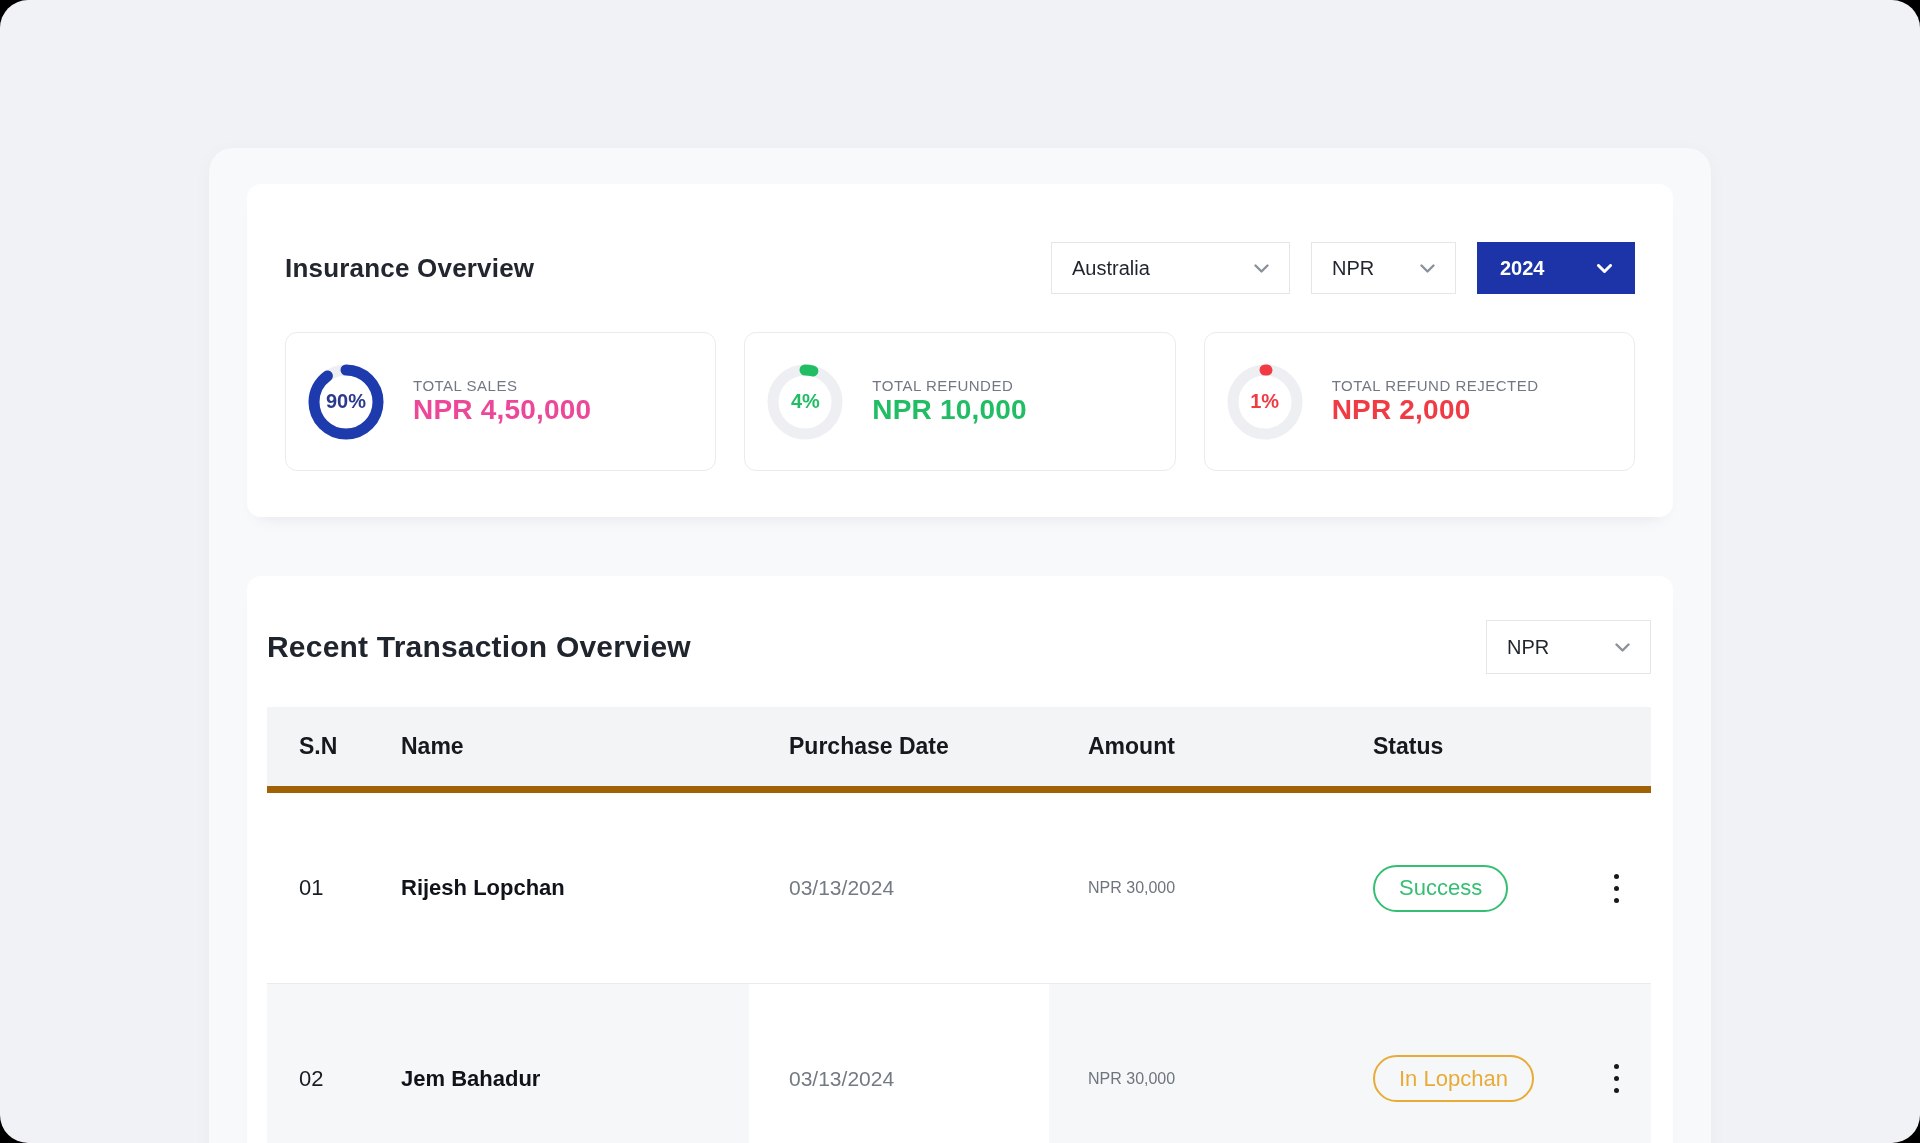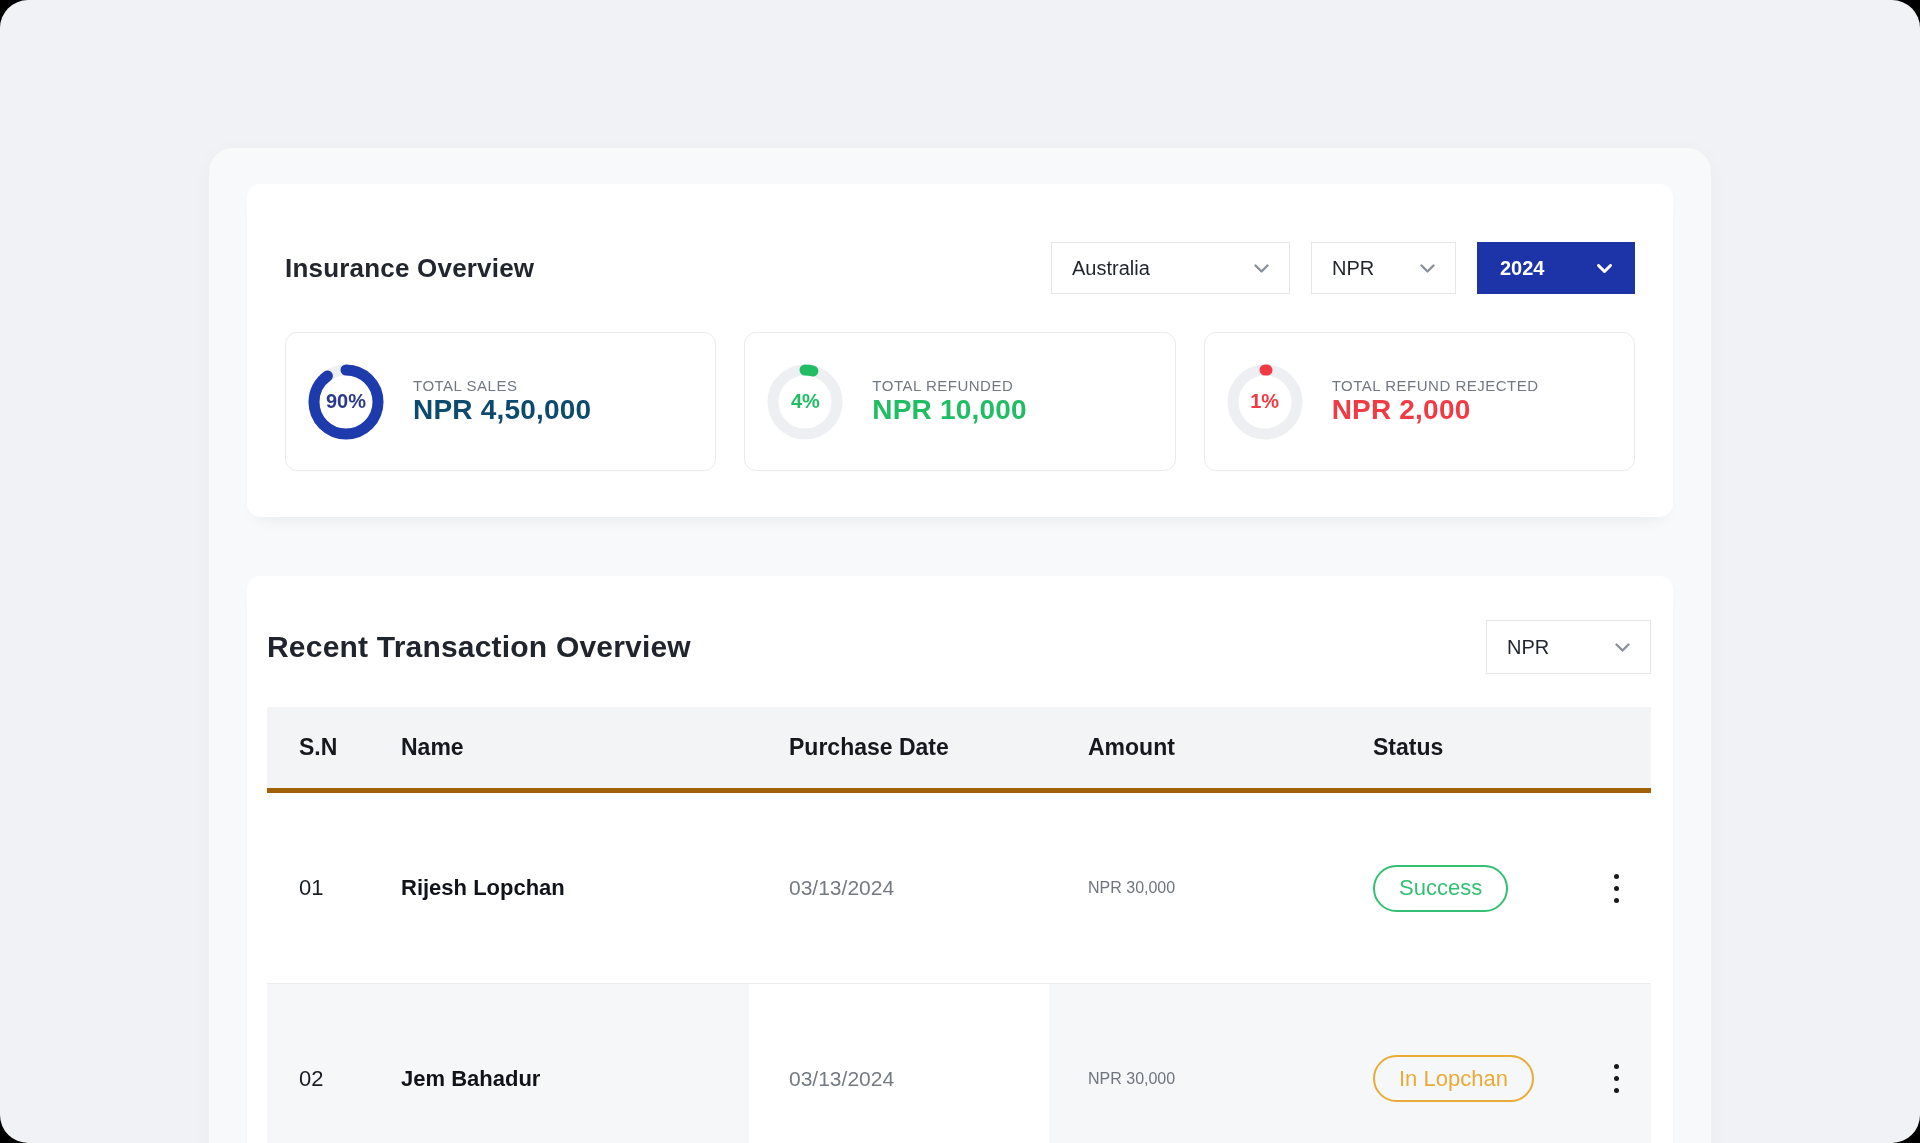--- a/index.html
+++ b/index.html
@@ -91,21 +91,21 @@
 
   .t-grid {
     display:grid;
     grid-template-columns:102px 348px 300px 318px 237px 1fr;
     padding-left:32px;
   }
   .table-head {
     margin-top:33px;
     height:86px;
     background:#f3f4f6;
-    border-bottom:5px solid #a16207;
+    border-bottom:7px solid #a16207;
   }
   .th {
     display:flex; align-items:center;
     font-size:23px; font-weight:700; color:#15181d;
   }
   .t-row { height:190px; background:#fff; }
   .t-row.striped { background:#f6f7f9; border-top:1px solid #eaebee; }
   .t-row.striped .cell-date { background:#ffffff; }
   .cell { display:flex; align-items:center; }
   .col-date { padding-left:40px; }
@@ -163,21 +163,21 @@
         <div class="stat-card">
           <div class="ring-wrap">
             <svg width="80" height="80" viewBox="0 0 80 80">
               <circle cx="40" cy="40" r="32" fill="none" stroke="#edeff2" stroke-width="11"></circle>
               <circle class="ring-progress" cx="40" cy="40" r="32" fill="none" stroke-width="11" stroke-linecap="round" transform="rotate(-90 40 40)" stroke="#1e3bae" stroke-dasharray="180.95573684677208 201.06192982974676"></circle>
             </svg>
             <div class="stat-percent" style="color: rgb(43, 58, 140);">90%</div>
           </div>
           <div class="stat-text">
             <div class="stat-label">TOTAL SALES</div>
-            <div class="stat-amount" style="color: #0c4a6e;">NPR 4,50,000</div>
+            <div class="stat-amount" style="color: #ec4899;">NPR 4,50,000</div>
           </div>
         </div>
 
         <div class="stat-card">
           <div class="ring-wrap">
             <svg width="80" height="80" viewBox="0 0 80 80">
               <circle cx="40" cy="40" r="32" fill="none" stroke="#edeff2" stroke-width="11"></circle>
               <circle class="ring-progress" cx="40" cy="40" r="32" fill="none" stroke-width="11" stroke-linecap="round" transform="rotate(-90 40 40)" stroke="#21bd65" stroke-dasharray="8.042477193189871 201.06192982974676"></circle>
             </svg>
             <div class="stat-percent" style="color: rgb(33, 189, 101);">4%</div>

